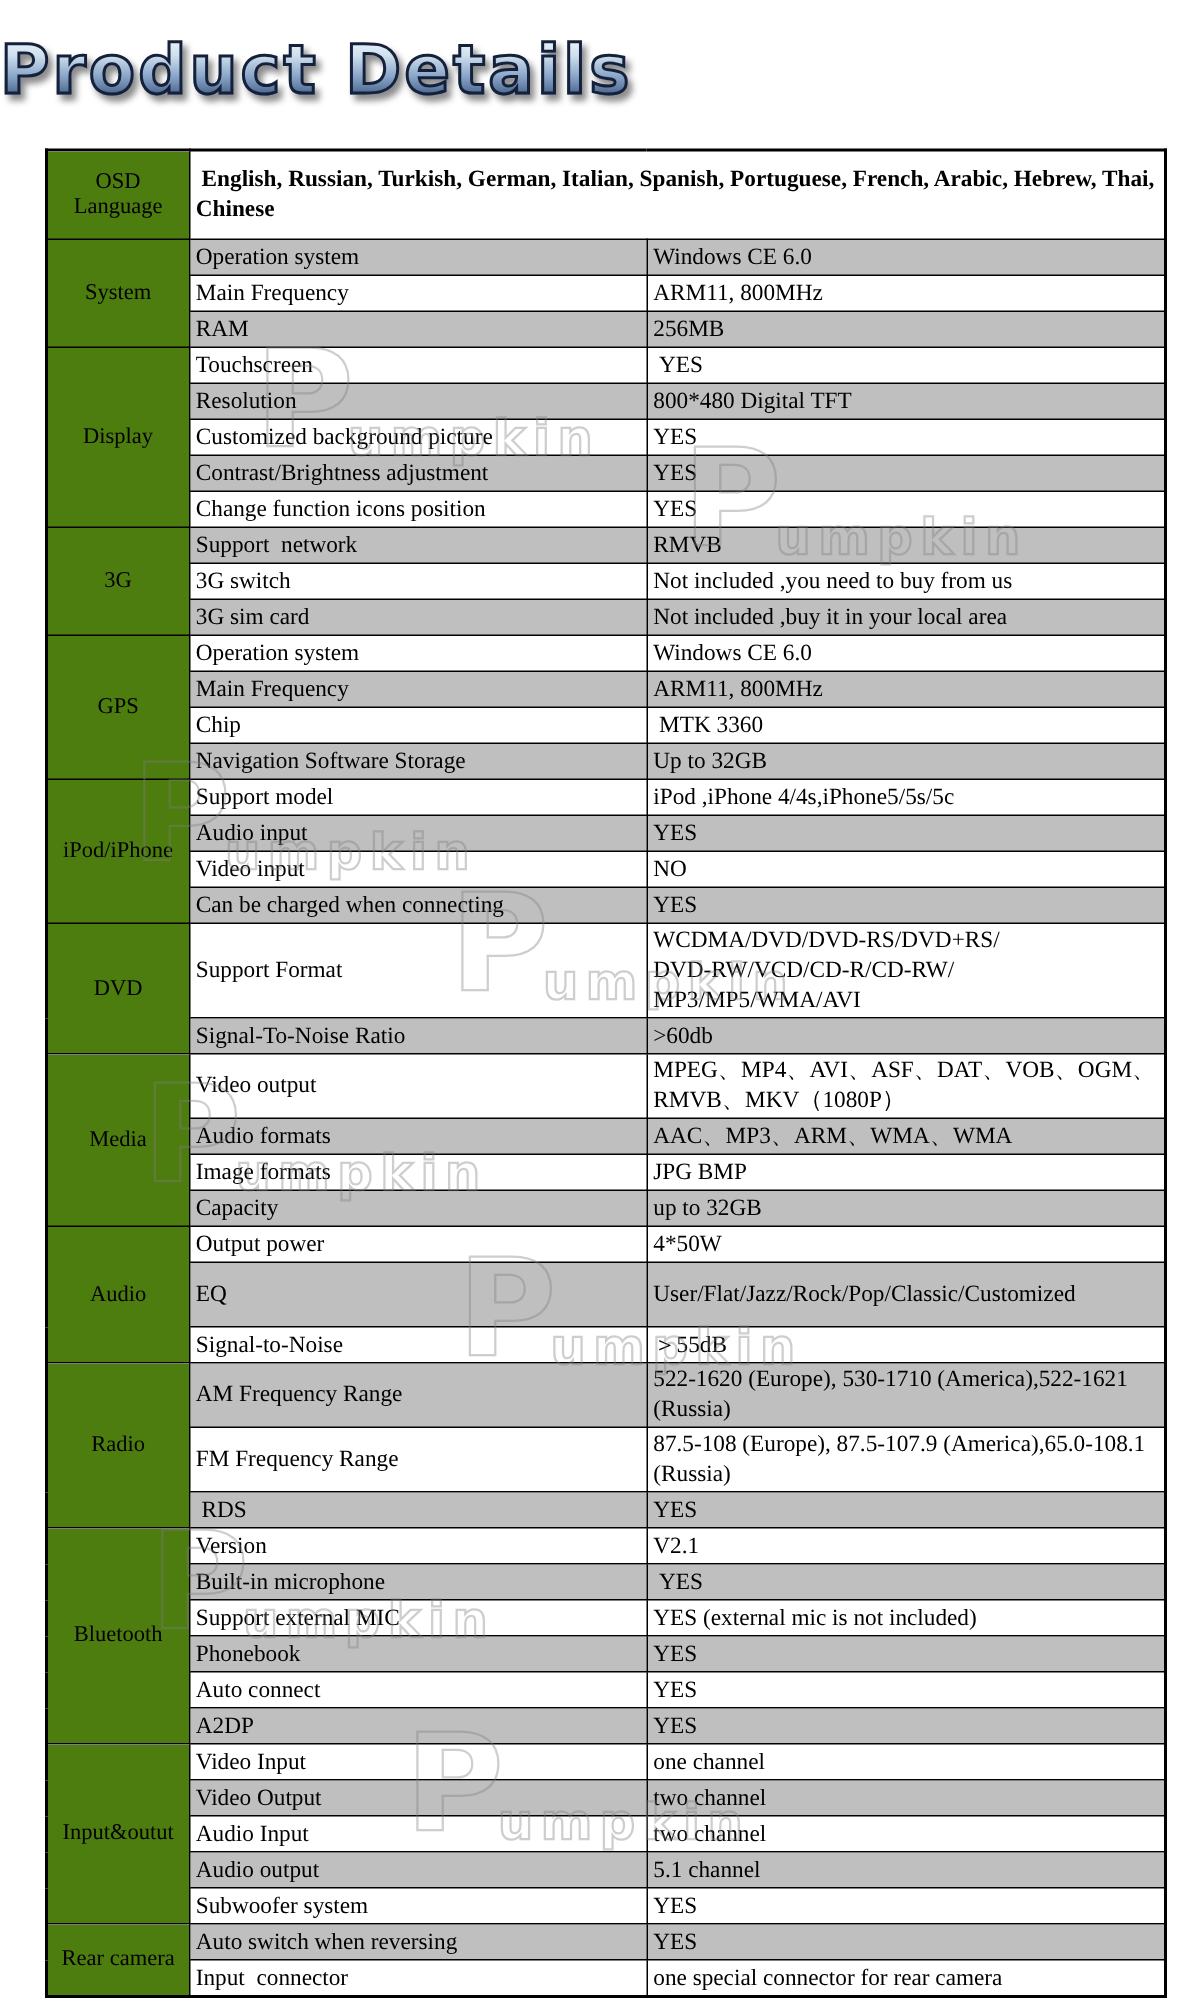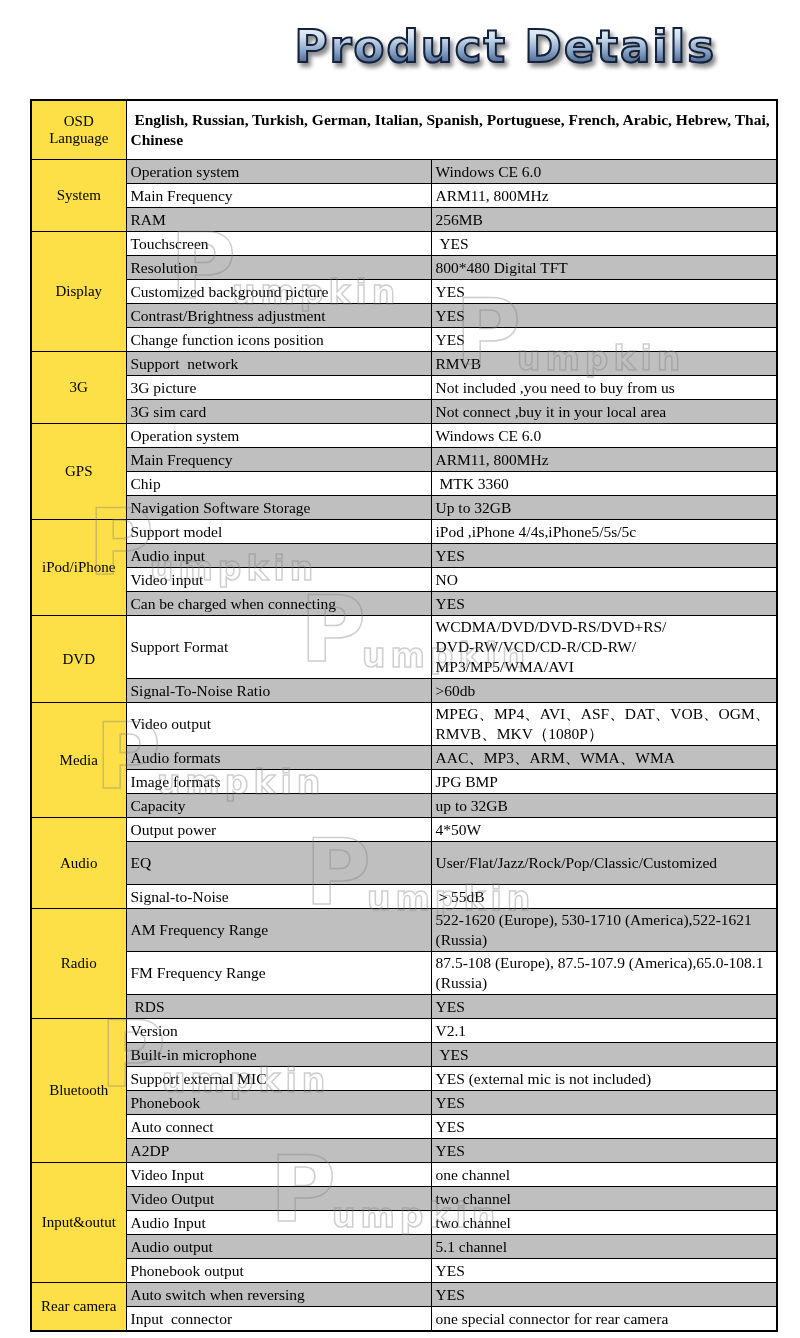--- a/index.html
+++ b/index.html
@@ -5,21 +5,21 @@
   html,body { margin:0; padding:0; }
   body {
     width:800px; height:1338px;
     background:#ffffff;
     font-family:"Liberation Serif","DejaVu Serif",serif;
     position:relative;
     overflow:hidden;
   }
 
   
-  .title-wrap { width:716px; text-align:right; margin-top:20px; }
+  .title-wrap { width:716px; text-align:left; margin-top:20px; }
   .page-title {
     display:inline-block;
     font-family:"DejaVu Sans","Liberation Sans",sans-serif;
     font-weight:bold;
     font-size:45px;
     letter-spacing:2px;
     color:#4a6da0;
     -webkit-text-stroke:2px #15213a;
     text-shadow:3px 4px 4px rgba(0,0,0,0.40);
   }
@@ -46,21 +46,21 @@
   }
   table.spec td {
     border:1px solid #000;
     vertical-align:middle;
     overflow:hidden;
   }
   td.cat {
     text-align:center;
     font-size:15px;
     padding:12px 2px;
-    background:#fde047;
+    background:#4d7c0f;
     white-space:pre-wrap;
   }
   td.lbl, td.val {
     font-size:15.5px;
     line-height:20px;
     height:21px;
     padding:1px 4px;
     white-space:pre-wrap;
     word-wrap:break-word;
   }
@@ -139,26 +139,26 @@
     <td class="lbl">Change function icons position</td>
     <td class="val">YES</td>
   </tr>
 
   <tr>
     <td class="cat" rowspan="3">3G</td>
     <td class="lbl">Support  network</td>
     <td class="val">RMVB</td>
   </tr>
   <tr>
-    <td class="lbl">3G picture</td>
+    <td class="lbl">3G switch</td>
     <td class="val">Not included ,you need to buy from us</td>
   </tr>
   <tr>
     <td class="lbl">3G sim card</td>
-    <td class="val">Not connect ,buy it in your local area</td>
+    <td class="val">Not included ,buy it in your local area</td>
   </tr>
 
   <tr>
     <td class="cat" rowspan="4">GPS</td>
     <td class="lbl">Operation system</td>
     <td class="val">Windows CE 6.0</td>
   </tr>
   <tr>
     <td class="lbl">Main Frequency</td>
     <td class="val">ARM11, 800MHz</td>
@@ -285,21 +285,21 @@
   </tr>
   <tr>
     <td class="lbl">Audio Input</td>
     <td class="val">two channel</td>
   </tr>
   <tr>
     <td class="lbl">Audio output</td>
     <td class="val">5.1 channel</td>
   </tr>
   <tr>
-    <td class="lbl">Phonebook output</td>
+    <td class="lbl">Subwoofer system</td>
     <td class="val">YES</td>
   </tr>
 
   <tr>
     <td class="cat" rowspan="2">Rear camera</td>
     <td class="lbl">Auto switch when reversing</td>
     <td class="val">YES</td>
   </tr>
   <tr>
     <td class="lbl">Input  connector</td>

